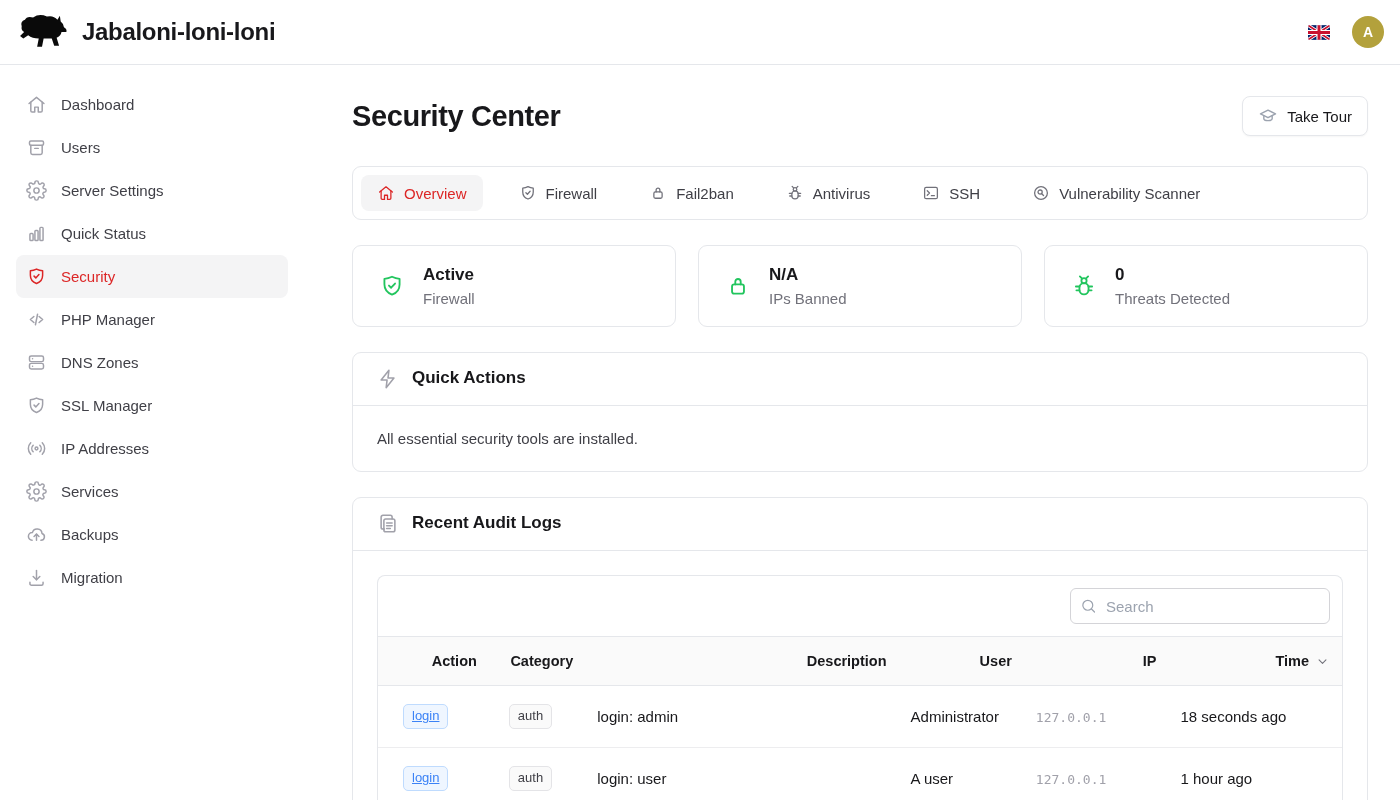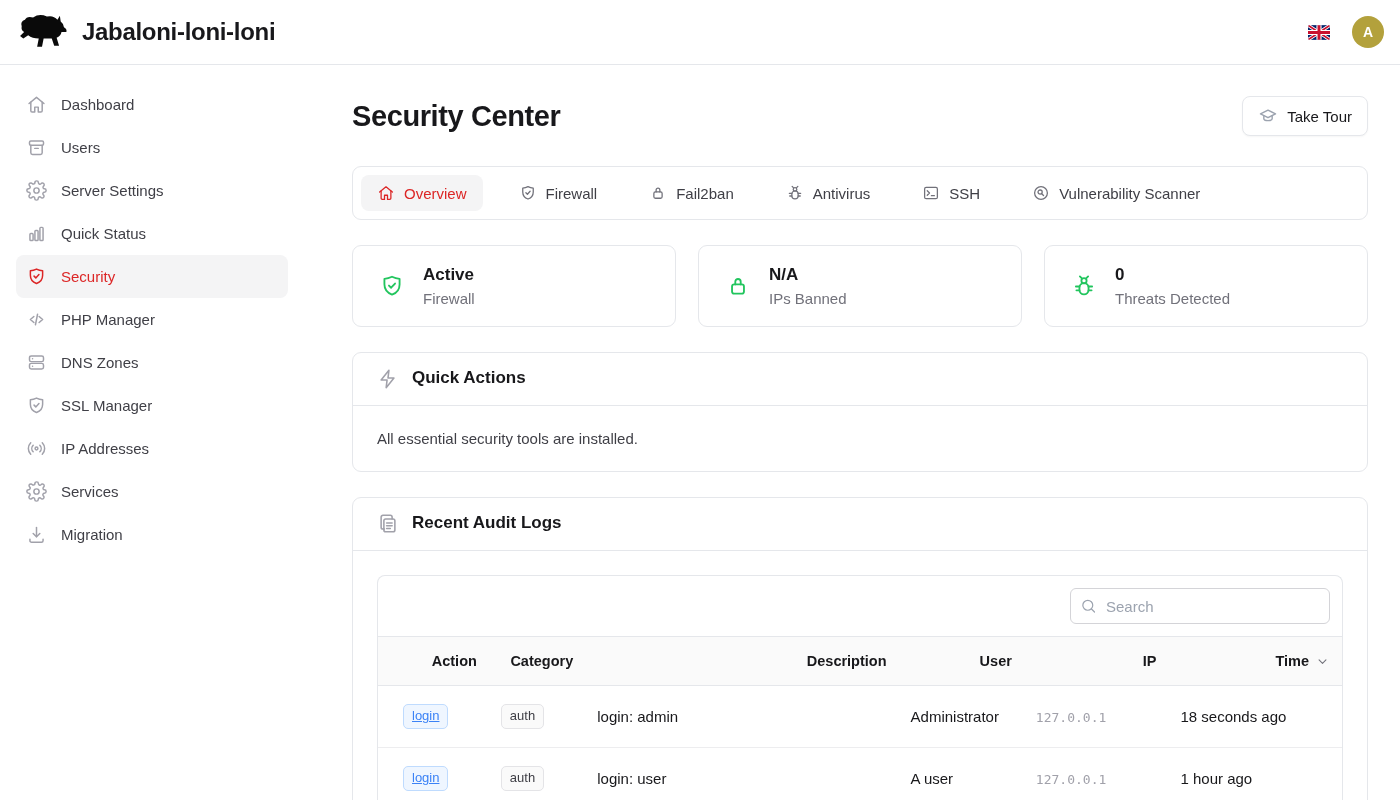--- a/index.html
+++ b/index.html
@@ -77,21 +77,21 @@
   thead th:first-child { padding-left:25px; }
   th.w-action{width:11.5%} th.w-cat{width:10%} th.w-desc{width:32.5%}
   th.w-user{width:13%} th.w-ip{width:15%} th.w-time{width:18%}
   .th-sort { display:inline-flex; align-items:center; gap:6px; cursor:pointer; }
   .th-sort .ic { width:15px; height:15px; color:#71717a; }
   tbody td { padding:18px 12px; border-bottom:1px solid #ededef; font-size:15px; color:#18181b; }
   tbody td:first-child { padding-left:25px; }
 
   .badge { display:inline-block; font-size:13px; padding:3px 8px; border-radius:5px; line-height:1.3; }
   .badge-blue { color:#3b82f6; background:#eff6ff; border:1px solid #bfdbfe;text-decoration:underline; }
-  .badge-gray { color:#3f3f46; background:#fafafa; border:1px solid #e4e4e7; }
+  .badge-gray { color:#3f3f46; background:#fafafa; border:1px solid #e4e4e7;margin-left:8px; }
   .ip-mono { font-family:"DejaVu Sans Mono", monospace; font-size:13px; color:#a1a1aa; }
 
   .ic { fill:none; stroke:currentColor; stroke-width:1.7; stroke-linecap:round; stroke-linejoin:round; }
 </style>
 </head>
 <body>
 
 <header class="topbar">
   <div class="brand">
     <svg viewBox="0 0 64 44" style="fill:#0a0a0a;stroke:none;">
@@ -197,20 +197,28 @@
     </div>
 
     <div class="side-item">
       <svg class="ic" viewBox="0 0 24 24">
           <circle cx="12" cy="12" r="3"></circle>
           <path d="M19.4 15a1.7 1.7 0 0 0 .3 1.9l.1.1a2 2 0 1 1-2.8 2.8l-.1-.1a1.7 1.7 0 0 0-1.9-.3 1.7 1.7 0 0 0-1 1.5V21a2 2 0 1 1-4 0v-.1a1.7 1.7 0 0 0-1-1.6 1.7 1.7 0 0 0-1.9.3l-.1.1a2 2 0 1 1-2.8-2.8l.1-.1a1.7 1.7 0 0 0 .3-1.9 1.7 1.7 0 0 0-1.5-1H3a2 2 0 1 1 0-4h.1a1.7 1.7 0 0 0 1.6-1 1.7 1.7 0 0 0-.3-1.9l-.1-.1a2 2 0 1 1 2.8-2.8l.1.1a1.7 1.7 0 0 0 1.9.3h.1a1.7 1.7 0 0 0 1-1.5V3a2 2 0 1 1 4 0v.1a1.7 1.7 0 0 0 1 1.5 1.7 1.7 0 0 0 1.9-.3l.1-.1a2 2 0 1 1 2.8 2.8l-.1.1a1.7 1.7 0 0 0-.3 1.9v.1a1.7 1.7 0 0 0 1.5 1H21a2 2 0 1 1 0 4h-.1a1.7 1.7 0 0 0-1.5 1z"></path>
         </svg>
       <span>Services</span>
     </div>
 
+    <div class="side-item">
+      <svg class="ic" viewBox="0 0 24 24">
+          <path d="M17 18.6a4 4 0 0 0 1.3-7.8 5.6 5.6 0 0 0-11-1A4.3 4.3 0 0 0 7 18.6"></path>
+          <path d="m9.2 14.2 2.8-2.7 2.8 2.7"></path>
+          <path d="M12 11.8v6.7"></path>
+        </svg>
+      <span>Backups</span>
+    </div>
 
     <div class="side-item">
       <svg class="ic" viewBox="0 0 24 24">
           <path d="M12 4v10.5"></path>
           <path d="m8.2 10.8 3.8 3.8 3.8-3.8"></path>
           <path d="M4.5 17.5v1.6a1.8 1.8 0 0 0 1.8 1.8h11.4a1.8 1.8 0 0 0 1.8-1.8v-1.6"></path>
         </svg>
       <span>Migration</span>
     </div>
   </nav>

